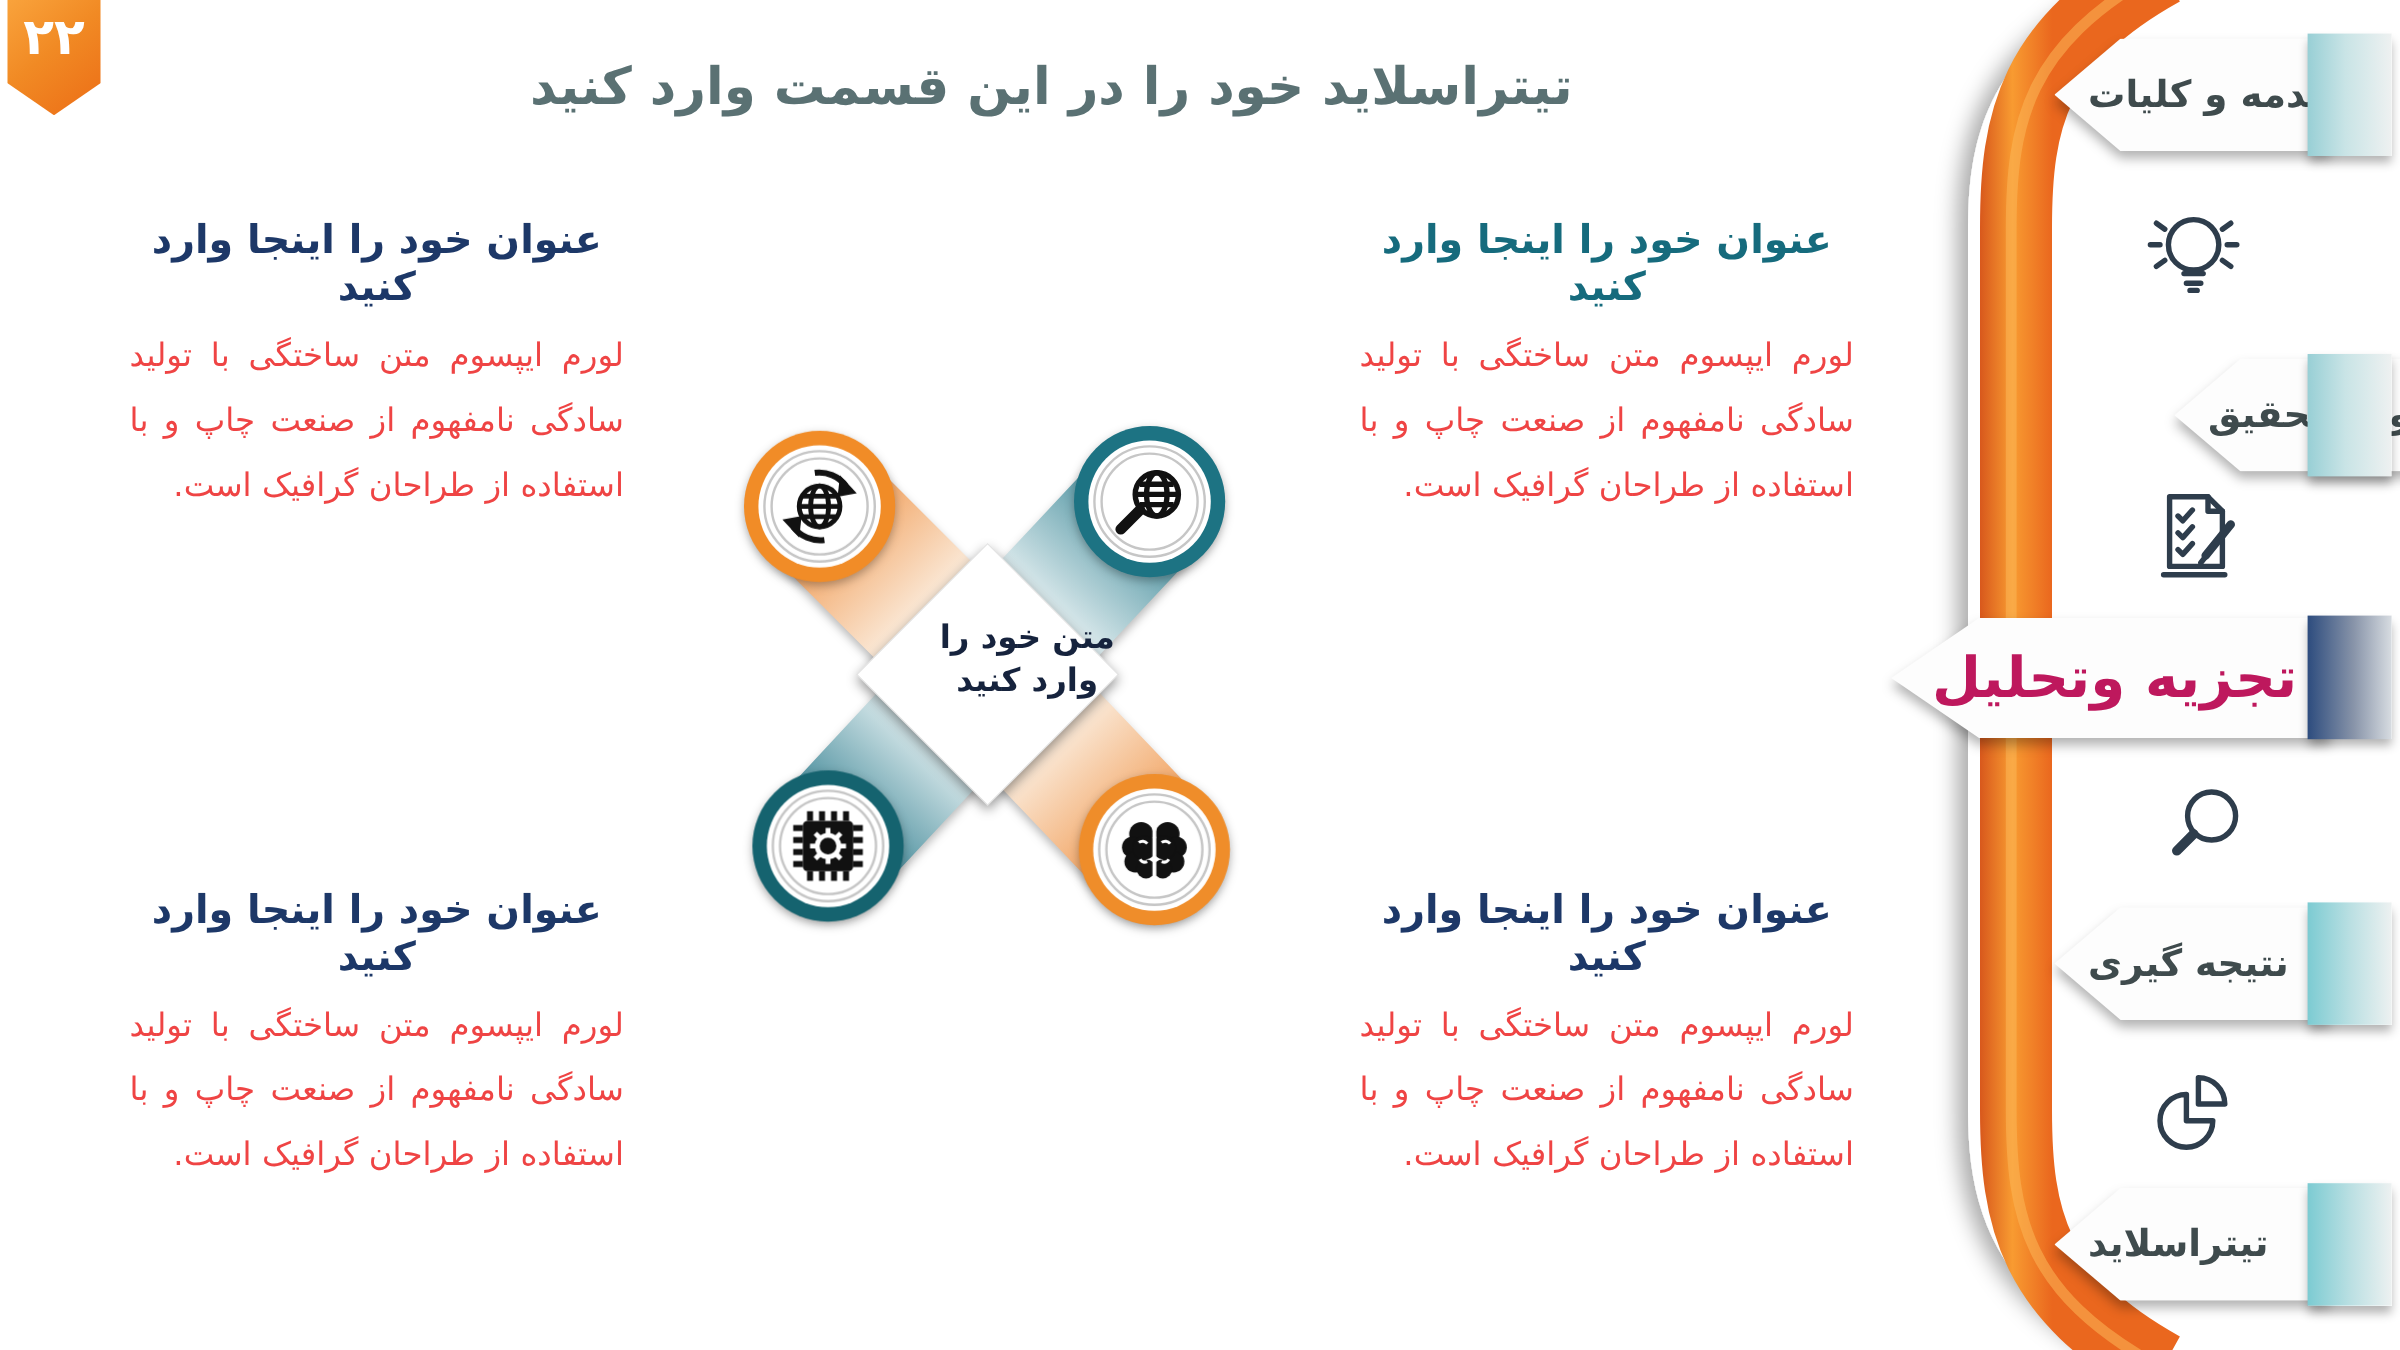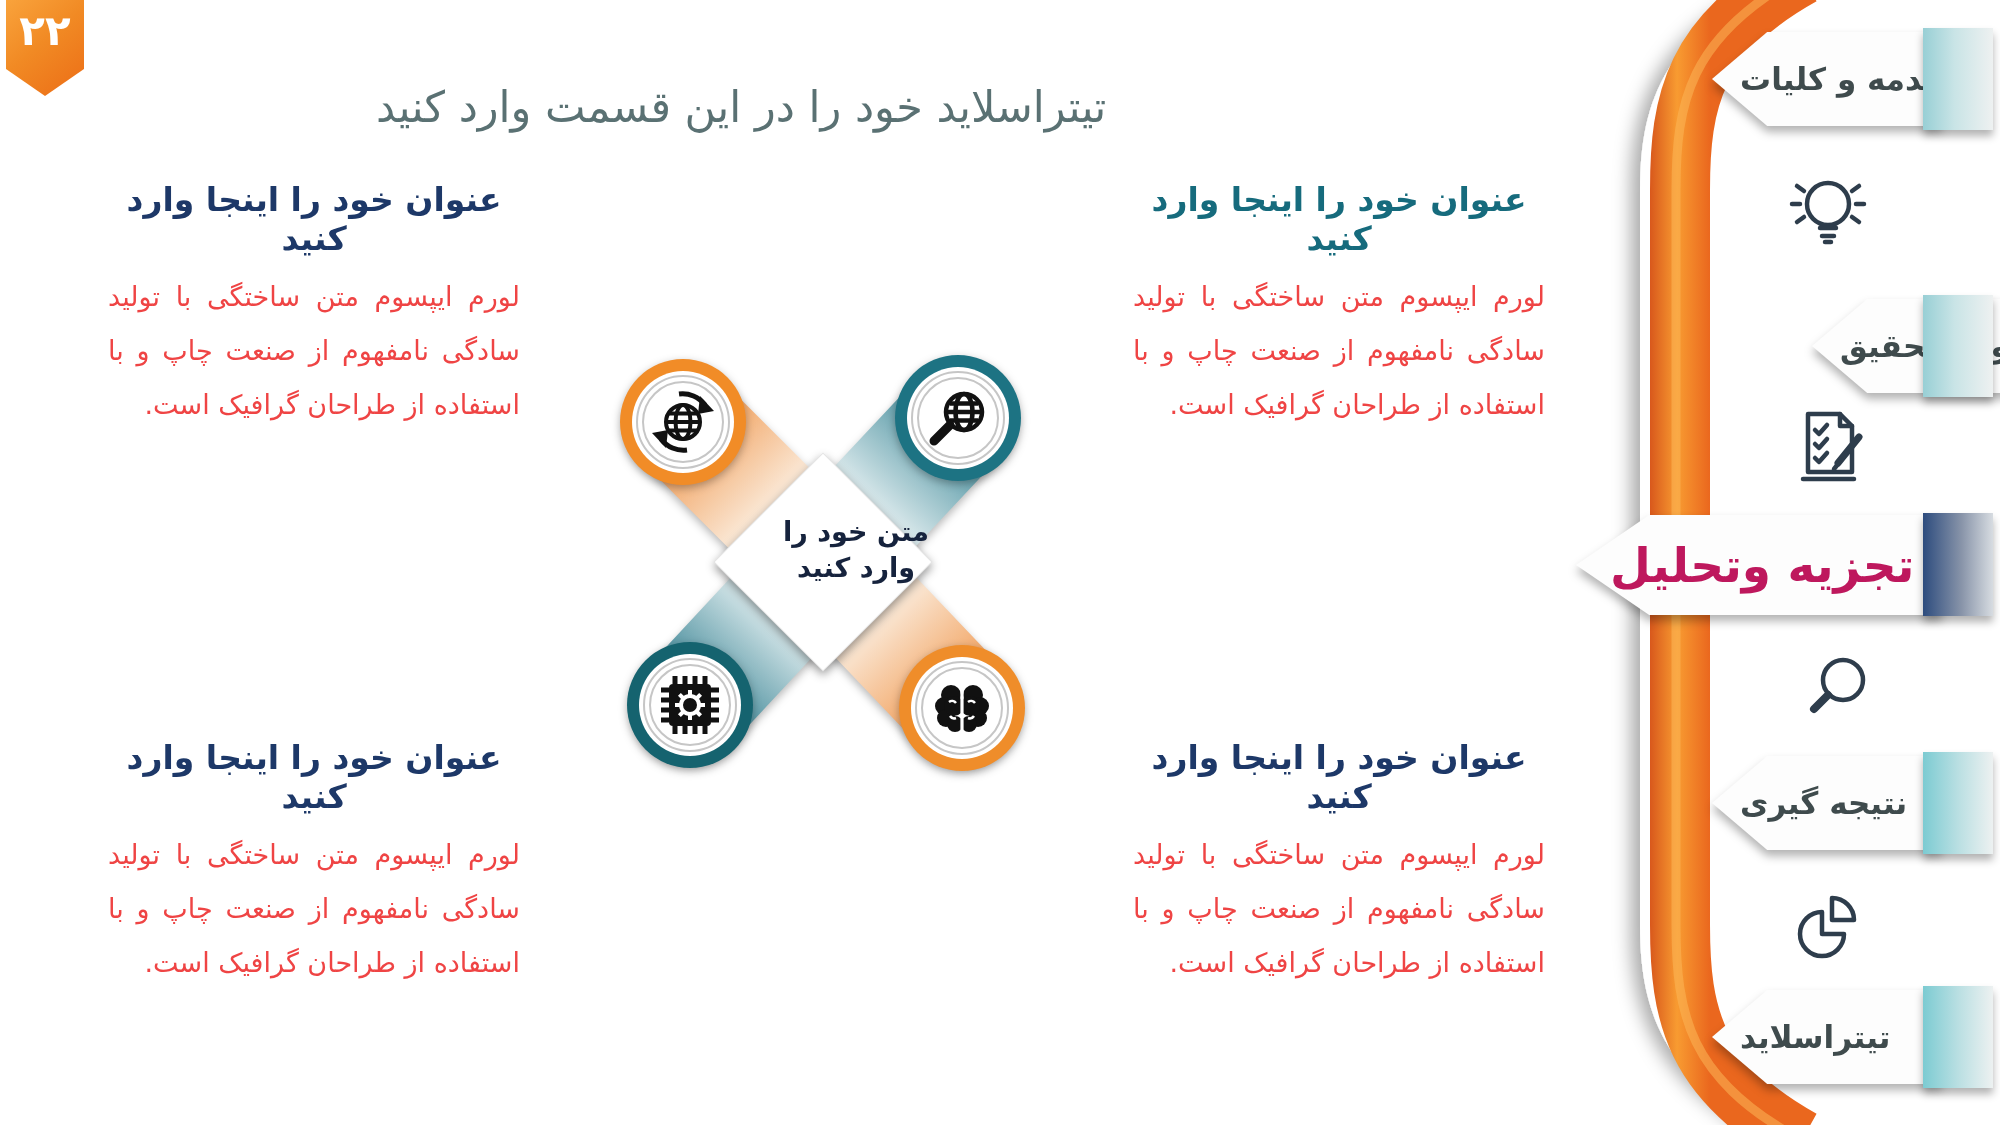--- a/index.html
+++ b/index.html
@@ -12,23 +12,22 @@
   .page-badge{
     position:absolute;left:6px;top:0;width:78px;height:96px;
     background:linear-gradient(140deg,#f9a33c 0%,#f18a24 45%,#ec6d16 100%);
     clip-path:polygon(0 0,100% 0,100% 72%,50% 100%,0 72%);
     display:flex;align-items:flex-start;justify-content:center;
     color:#fff;font-size:42px;font-weight:bold;padding-top:6px;box-sizing:border-box;
   }
   
   .main-title{
     position:absolute;left:376px;top:48px;width:1000px;
-    text-align:left;font-size:43px;font-weight:normal;color:#5a7173;
+    text-align:center;font-size:43px;font-weight:bold;color:#5a7173;
     direction:rtl;
-    margin-top:34px;
   }
   
   .tblock{position:absolute;width:412px;direction:rtl;}
   .tblock .bheading{font-size:33px;font-weight:bold;text-align:center;margin-bottom:12px;}
   .tblock .bbody{
     font-size:27px;color:#ef4444;line-height:54px;
     text-align:justify;text-align-last:right;
   }
   .tblock.tl{left:108px;top:180px;} .tblock.tl .bheading{color:#1d3868;}
   .tblock.tr{left:1133px;top:180px;} .tblock.tr .bheading{color:#166b7d;}

